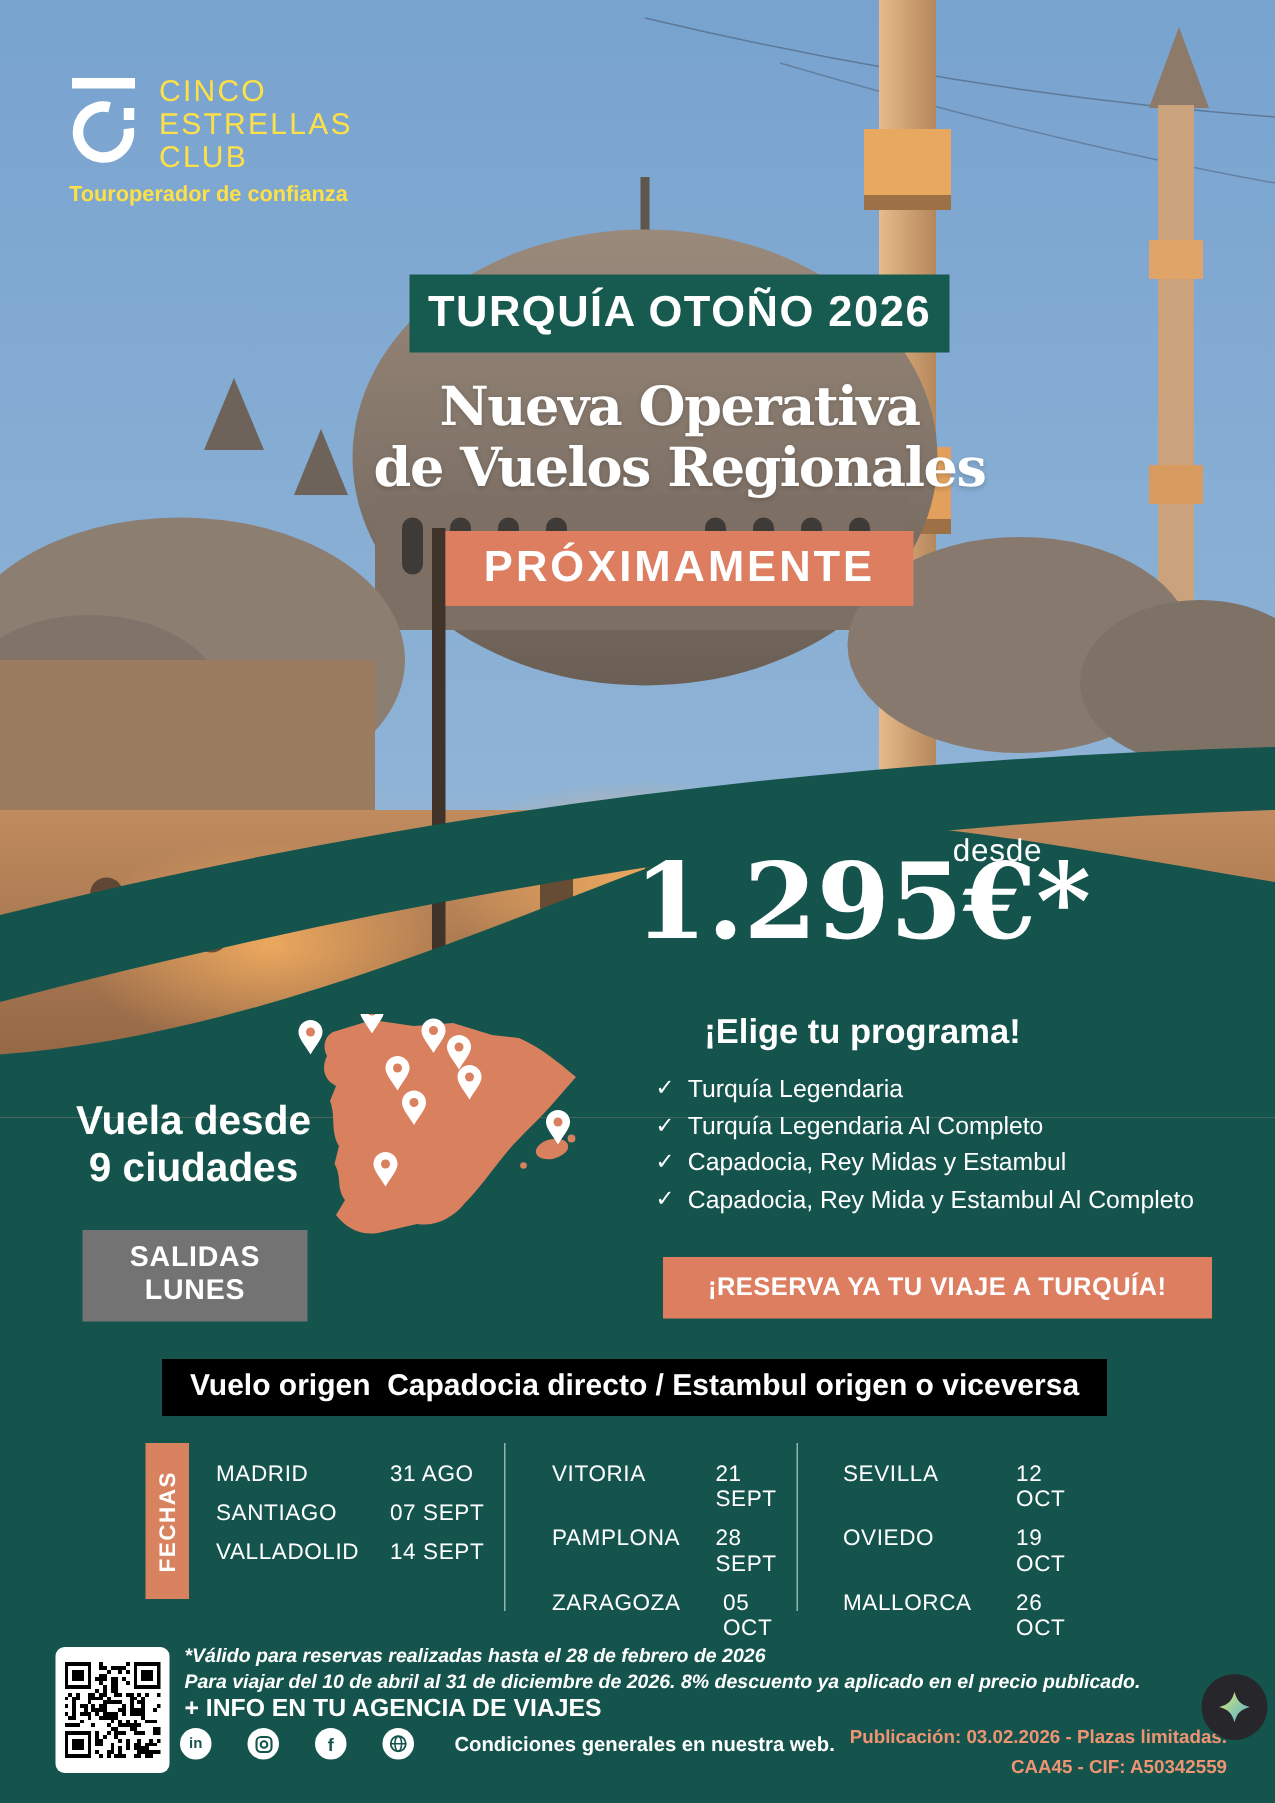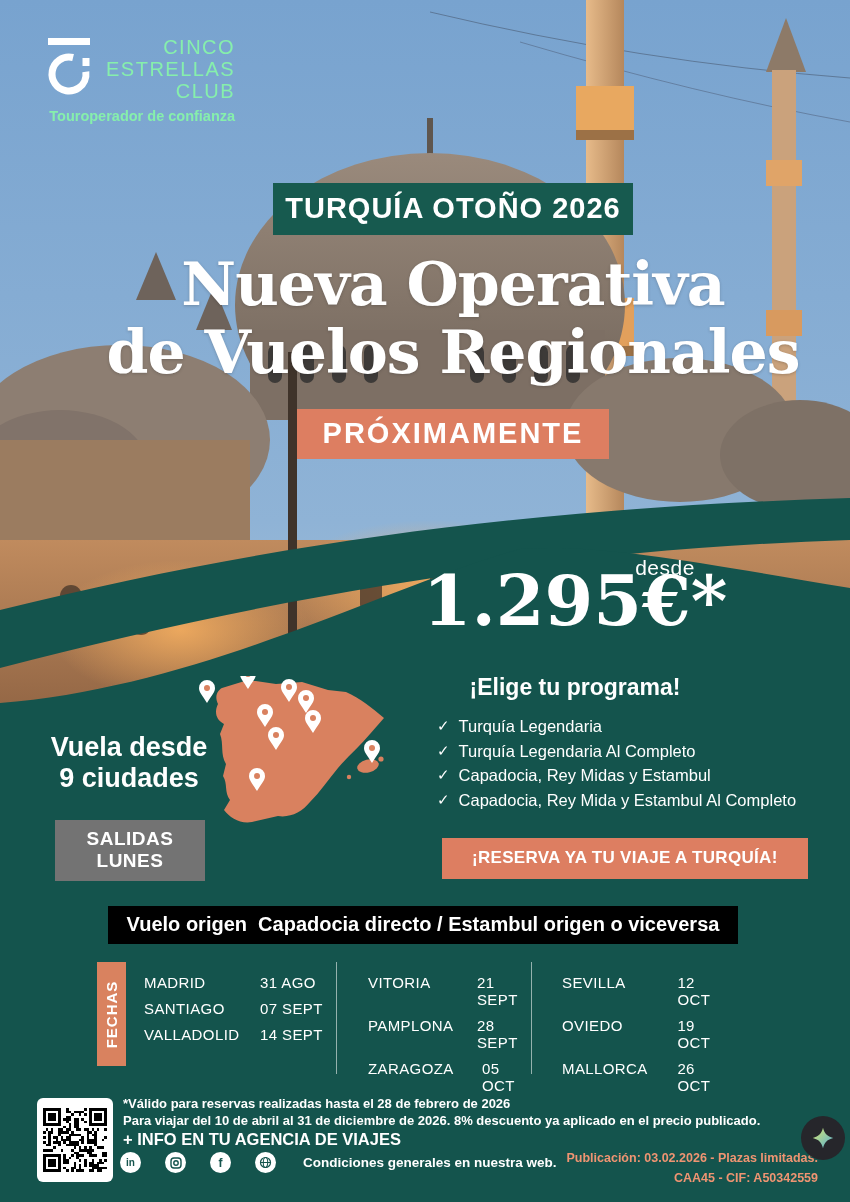--- a/index.html
+++ b/index.html
@@ -2,30 +2,30 @@
 <html><head>
 <meta charset="utf-8">
 <style>
   html,body{margin:0;padding:0;background:#333;}
   .poster{position:relative;width:850px;height:1202px;overflow:hidden;background:#14544d;
           font-family:"Liberation Sans",sans-serif;margin:0 auto;}
   .abs{position:absolute;}
   
   .photo{position:absolute;top:0;left:0;width:850px;height:745px;}
   
-  .logo{position:absolute;top:36px;left:46px;color:#86efac;text-align:right;}
+  .logo{position:absolute;top:50px;left:46px;color:#fde047;}
   .logo-row{display:flex;align-items:flex-start;gap:14px;}
   .logo-name{font-size:20px;line-height:22px;letter-spacing:1.5px;font-weight:400;}
   .logo-tag{margin-top:6px;font-size:14.5px;font-weight:bold;}
   
   .hero{position:absolute;left:56px;right:0;top:183px;text-align:center;color:#fff;}
   .hero-badge{display:inline-block;background:#175a4f;color:#fff;font-weight:bold;
               font-size:29px;letter-spacing:1px;padding:9px 12px 10px;}
   .hero-title{font-family:"DejaVu Serif","Liberation Serif",serif;font-weight:bold;
-              font-size:60px;line-height:1.13;letter-spacing:-1px;margin-top:16px;
+              font-size:36px;line-height:1.13;letter-spacing:-1px;margin-top:16px;
               text-shadow:0 1px 3px rgba(40,40,40,.25);}
   .soon-badge{display:inline-block;background:#dd7e61;color:#fff;font-weight:bold;
               font-size:29px;letter-spacing:2px;padding:8px 26px 9px;margin-top:22px;}
   
   .desde{position:absolute;left:600px;top:556px;width:130px;text-align:center;
          color:#fff;font-size:21px;letter-spacing:.5px;}
   .price{position:absolute;left:420px;top:566px;width:310px;text-align:center;color:#fff;
          font-family:"DejaVu Serif","Liberation Serif",serif;font-weight:bold;font-size:70px;line-height:1;}
   
   .elige{position:absolute;left:430px;top:674px;width:290px;text-align:center;
@@ -51,21 +51,21 @@
   .date-cols{position:absolute;left:144px;top:974px;display:flex;color:#fff;}
   .date-col{width:196px;display:flex;flex-direction:column;gap:9px;}
   .date-col:nth-child(2){padding-left:28px;width:168px;}
   .date-col:nth-child(3){padding-left:26px;width:170px;}
   .date-row{display:flex;font-size:15px;letter-spacing:.4px;}
   .date-row .city{width:116px;}
   .vline{position:absolute;top:962px;width:1px;height:112px;background:rgba(255,255,255,.55);}
   
   .qr-box{position:absolute;left:37px;top:1098px;width:76px;height:84px;background:#fff;
           border-radius:6px;display:flex;align-items:center;justify-content:center;}
-  .foot-note{position:absolute;left:123px;color:#fff;font-weight:bold;font-size:13px;}
+  .foot-note{position:absolute;left:123px;color:#fff;font-weight:bold;font-size:13px;font-style:italic;}
   .foot-info{position:absolute;left:123px;top:1130px;color:#fff;font-weight:bold;font-size:16.5px;}
   .social-row{position:absolute;left:120px;top:1152px;display:flex;align-items:center;gap:24px;}
   .soc{width:21px;height:21px;border-radius:50%;background:#fff;color:#14544d;display:flex;
        align-items:center;justify-content:center;font-weight:bold;font-size:10px;}
   .cond{color:#fff;font-weight:bold;font-size:13.5px;margin-left:3px;}
   .pub{position:absolute;right:32px;top:1148px;text-align:right;color:#ef9472;
        font-weight:bold;font-size:12.5px;line-height:20px;}
   .widget{position:absolute;left:801px;top:1116px;width:44px;height:44px;border-radius:50%;
           background:#26262b;display:flex;align-items:center;justify-content:center;}
 </style>

